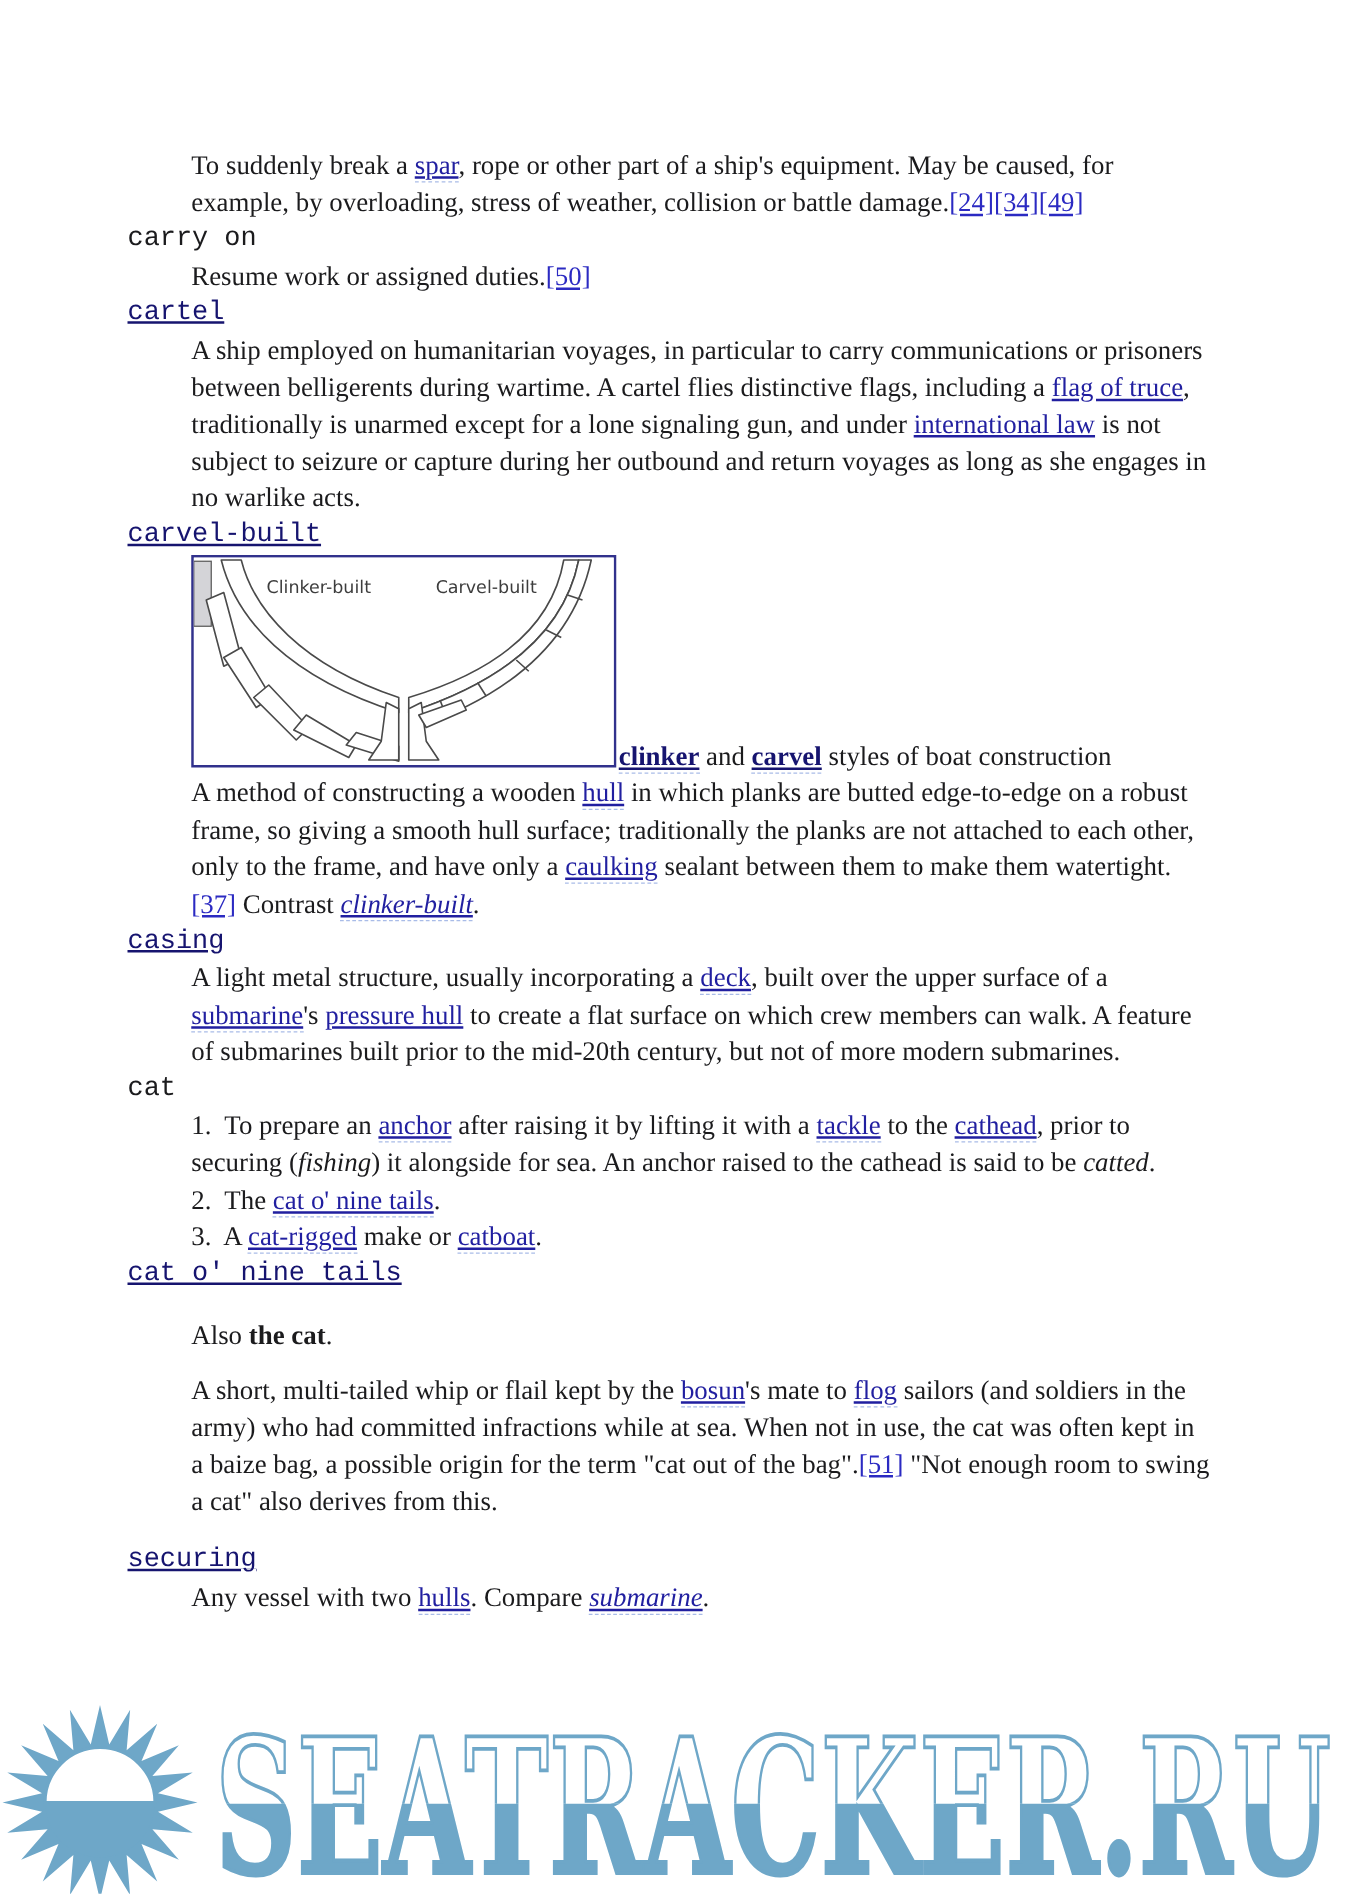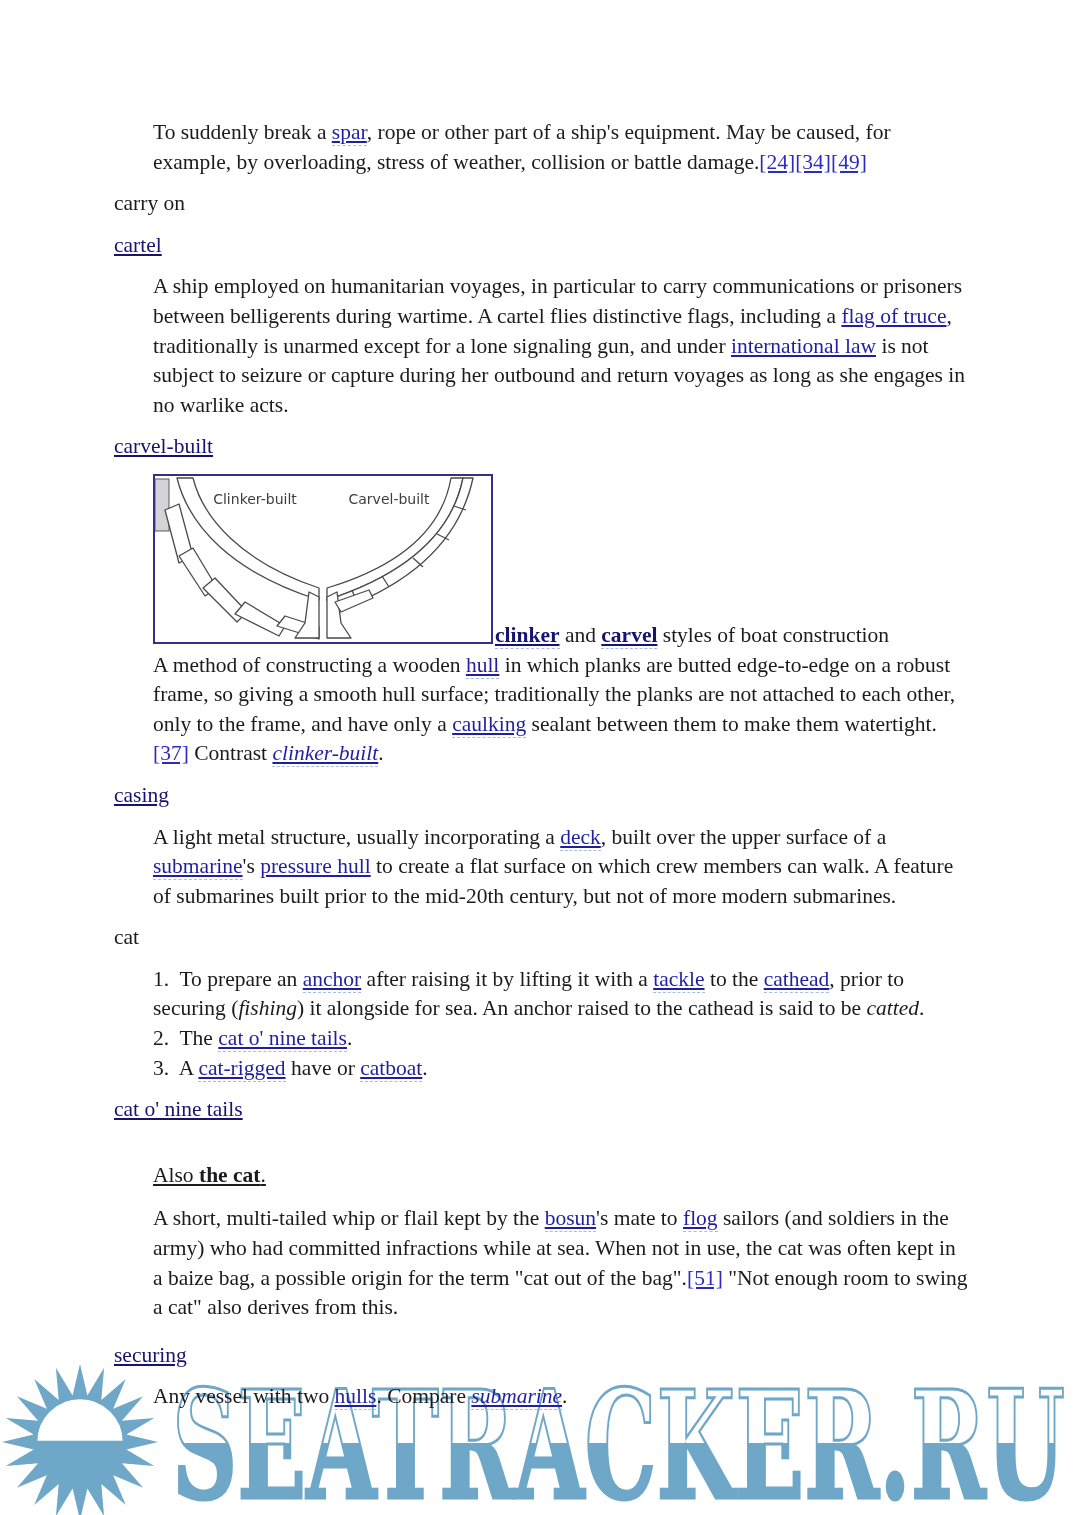--- a/index.html
+++ b/index.html
@@ -4,37 +4,37 @@
 <style>
   html,body{margin:0;padding:0;}
   body{
     width:1080px;height:1515px;position:relative;overflow:hidden;
     background:#ffffff;color:#1b1b1d;
     font-family:"Liberation Serif",serif;
     font-size:21.5px;line-height:29.6px;
   }
   .content{position:absolute;left:102px;top:16px;width:866px;padding-top:102px;z-index:2;}
   dl{margin:0;padding:0;}
-  dt{margin:12px;}
+  dt{margin:0;font-family:Liberation Mono, monospace;}
   dd{margin:0 0 0 51px;}
   a.lnk{color:var(--link,#211fa0);text-decoration:underline;text-underline-offset:2px;cursor:pointer;}
   a.lnk.rf{color:var(--ref,#2b2ac2);}
   a.lnk.dk{color:var(--dark,#16146f);}
   .dsh{border-bottom:1px dashed var(--dash,#a9bce8);padding-bottom:1px;}
   .b{font-weight:bold;text-align:right;}
   .i{font-style:italic;}
   .imgline{margin:0;}
   .imgframe{
     display:inline-block;width:336px;height:166px;
     border:2px solid #31318c;background:#fff;line-height:0;
   }
   .caption{margin-left:2px;}
   .li{margin:0;}
   .dd-paras p{margin:14px 0;}
-  .dd-paras p:first-child{margin-top:36px;text-decoration:underline;}
+  .dd-paras p:first-child{margin-top:20px;}
   .dd-paras p:last-child{margin-bottom:18px;}
   .watermark{position:absolute;left:0;top:1358px;z-index:1;}
   .diagram-label{font-family:"DejaVu Sans","Liberation Sans",sans-serif;font-size:14px;fill:#3d3d3d;}
   .hullpart{fill:#ffffff;stroke:#4a4a4a;stroke-width:1.3;stroke-linejoin:round;}
   .wm-text{font-family:"DejaVu Serif","Liberation Serif",serif;font-weight:bold;}
 </style>
 </head>
 <body style="--link: #211fa0; --ref: #2b2ac2; --dark: #16146f; --dash: #a9bce8;">
 
 <svg class="watermark" width="1080" height="160" viewBox="0 0 1080 160">
@@ -56,20 +56,21 @@
     <text class="wm-text wm-fill wm-stroke" clip-path="url(#clip-bottom)" x="172" y="140" font-size="150" textLength="893" lengthAdjust="spacingAndGlyphs" stroke-width="3" fill="#6ea7c8" stroke="#6ea7c8">SEATRACKER.RU</text>
   </g>
 </svg>
 
 <div class="content">
   <dl>
 
     <dd><span class="">To suddenly break a </span><a href="#" class="lnk dsh">spar</a><span class="">, rope or other part of a ship's equipment. May be caused, for example, by overloading, stress of weather, collision or battle damage.</span><a href="#" class="lnk rf">[24]</a><a href="#" class="lnk rf">[34]</a><a href="#" class="lnk rf">[49]</a></dd>
 
     <dt><span class="">carry on</span></dt>
+    <dd><span class="">Resume work or assigned duties.</span><a href="#" class="lnk rf">[50]</a></dd>
 
     <dt><a href="#" class="lnk dk">cartel</a></dt>
     <dd><span class="">A ship employed on humanitarian voyages, in particular to carry communications or prisoners between belligerents during wartime. A cartel flies distinctive flags, including a </span><a href="#" class="lnk">flag of truce</a><span class="">, traditionally is unarmed except for a lone signaling gun, and under </span><a href="#" class="lnk">international law</a><span class=""> is not subject to seizure or capture during her outbound and return voyages as long as she engages in no warlike acts.</span></dd>
 
     <dt><a href="#" class="lnk dk">carvel-built</a></dt>
     <dd>
       <div class="imgline">
         <span class="imgframe"><svg width="336" height="166" viewBox="0 0 336 166">
           <rect x="0" y="0" width="336" height="166" fill="#ffffff"></rect>
           <text class="diagram-label" x="100" y="28" text-anchor="middle">Clinker-built</text>
@@ -94,21 +95,21 @@
       <div><span class="">A method of constructing a wooden </span><a href="#" class="lnk dsh">hull</a><span class=""> in which planks are butted edge-to-edge on a robust frame, so giving a smooth hull surface; traditionally the planks are not attached to each other, only to the frame, and have only a </span><a href="#" class="lnk dsh">caulking</a><span class=""> sealant between them to make them watertight.</span><a href="#" class="lnk rf">[37]</a><span class=""> Contrast </span><a href="#" class="lnk dsh i">clinker-built</a><span class="">.</span></div>
     </dd>
 
     <dt><a href="#" class="lnk dk">casing</a></dt>
     <dd><span class="">A light metal structure, usually incorporating a </span><a href="#" class="lnk dsh">deck</a><span class="">, built over the upper surface of a </span><a href="#" class="lnk dsh">submarine</a><span class="">'s </span><a href="#" class="lnk">pressure hull</a><span class=""> to create a flat surface on which crew members can walk. A feature of submarines built prior to the mid-20th century, but not of more modern submarines.</span></dd>
 
     <dt><span class="">cat</span></dt>
     <dd>
       <div class="li"><span class="">1.&nbsp; To prepare an </span><a href="#" class="lnk dsh">anchor</a><span class=""> after raising it by lifting it with a </span><a href="#" class="lnk dsh">tackle</a><span class=""> to the </span><a href="#" class="lnk dsh">cathead</a><span class="">, prior to securing (</span><span class="i">fishing</span><span class="">) it alongside for sea. An anchor raised to the cathead is said to be </span><span class="i">catted</span><span class="">.</span></div>
       <div class="li"><span class="">2.&nbsp; The </span><a href="#" class="lnk dsh">cat o' nine tails</a><span class="">.</span></div>
-      <div class="li"><span class="">3.&nbsp; A </span><a href="#" class="lnk dsh">cat-rigged</a><span class=""> have or </span><a href="#" class="lnk dsh">catboat</a><span class="">.</span></div>
+      <div class="li"><span class="">3.&nbsp; A </span><a href="#" class="lnk dsh">cat-rigged</a><span class=""> make or </span><a href="#" class="lnk dsh">catboat</a><span class="">.</span></div>
     </dd>
 
     <dt><a href="#" class="lnk dk">cat o' nine tails</a></dt>
     <dd class="dd-paras">
       <p><span class="">Also </span><span class="b">the cat</span><span class="">.</span></p>
       <p><span class="">A short, multi-tailed whip or flail kept by the </span><a href="#" class="lnk dsh">bosun</a><span class="">'s mate to </span><a href="#" class="lnk dsh">flog</a><span class=""> sailors (and soldiers in the army) who had committed infractions while at sea. When not in use, the cat was often kept in a baize bag, a possible origin for the term "cat out of the bag".</span><a href="#" class="lnk rf">[51]</a><span class=""> "Not enough room to swing a cat" also derives from this.</span></p>
     </dd>
 
     <dt><a href="#" class="lnk dk">securing</a></dt>
     <dd><span class="">Any vessel with two </span><a href="#" class="lnk dsh">hulls</a><span class="">. Compare </span><a href="#" class="lnk dsh i">submarine</a><span class="">.</span></dd>

